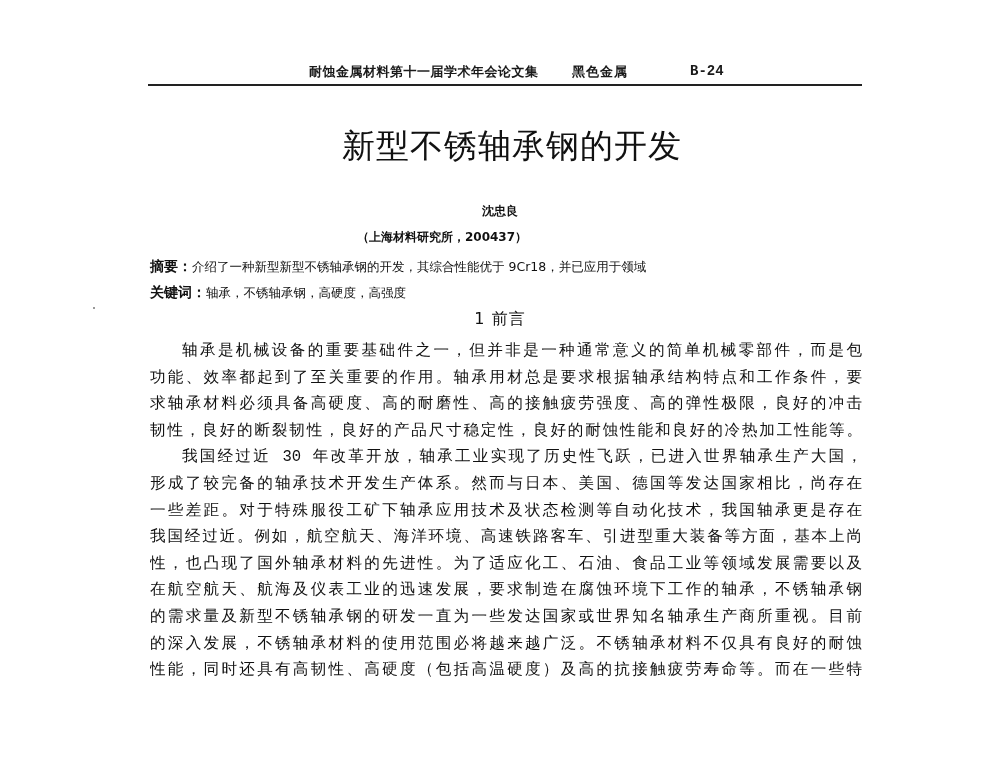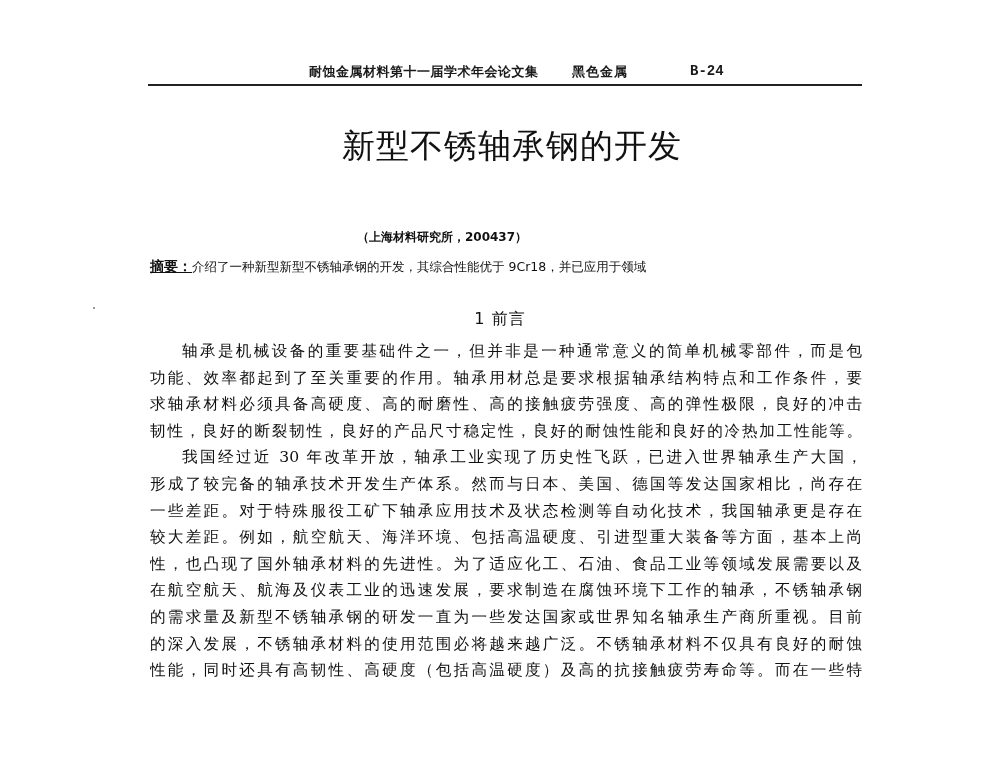--- a/index.html
+++ b/index.html
@@ -75,21 +75,21 @@
       font-weight: bold;
     }
     .meta-line {
       position: absolute;
       left: 150px;
       width: 720px;
       font-family: "DejaVu Sans", "Liberation Sans", sans-serif;
       font-size: 12.5px;
       white-space: nowrap;
     }
-    .meta-line .label { font-weight: bold; font-size: 14px; text-decoration: underline; }
+    .meta-line .label { font-weight: bold; font-size: 14px; }
     .meta-abstract { top: 258px; }
     .meta-keywords { top: 284px; }
     .section-heading {
       position: absolute;
       left: 0;
       width: 1000px;
       top: 309px;
       text-align: center;
       font-family: "DejaVu Sans", "Liberation Sans", sans-serif;
       font-size: 16px;
@@ -104,20 +104,21 @@
       font-size: 15.6px;
       line-height: 26.6px;
     }
     .body-line {
       display: block;
       white-space: nowrap;
       text-align: justify;
       text-align-last: justify;
       height: 26.6px;
       overflow: hidden;
+      font-family: Liberation Mono, monospace;
     }
     .body-line.indent { padding-left: 32px; }
     .margin-dot {
       position: absolute;
       left: 93px;
       top: 307px;
       width: 2px;
       height: 2px;
       background: #999999;
     }
@@ -128,39 +129,43 @@
 <div class="page">
 
   <div class="running-header">
     <span class="journal">耐蚀金属材料第十一届学术年会论文集</span>
     <span class="section">黑色金属</span>
     <span class="pageno">B-24</span>
   </div>
   <div class="header-rule"></div>
 
   <div class="title">新型不锈轴承钢的开发</div>
+  <div class="author">沈忠良</div>
   <div class="affiliation">（上海材料研究所，200437）</div>
 
   <div class="margin-dot"></div>
 
   <div class="meta-line meta-abstract">
     <span class="label">摘要：</span><span>介绍了一种新型新型不锈轴承钢的开发，其综合性能优于 9Cr18，并已应用于领域</span>
+  </div>
+  <div class="meta-line meta-keywords">
+    <span class="label">关键词：</span><span>轴承，不锈轴承钢，高硬度，高强度</span>
   </div>
 
   <div class="section-heading">1 前言</div>
 
   <div class="body-text">
     <span class="body-line indent">轴承是机械设备的重要基础件之一，但并非是一种通常意义的简单机械零部件，而是包</span>
     <span class="body-line">功能、效率都起到了至关重要的作用。轴承用材总是要求根据轴承结构特点和工作条件，要</span>
     <span class="body-line">求轴承材料必须具备高硬度、高的耐磨性、高的接触疲劳强度、高的弹性极限，良好的冲击</span>
     <span class="body-line">韧性，良好的断裂韧性，良好的产品尺寸稳定性，良好的耐蚀性能和良好的冷热加工性能等。</span>
     <span class="body-line indent">我国经过近 30 年改革开放，轴承工业实现了历史性飞跃，已进入世界轴承生产大国，</span>
     <span class="body-line">形成了较完备的轴承技术开发生产体系。然而与日本、美国、德国等发达国家相比，尚存在</span>
     <span class="body-line">一些差距。对于特殊服役工矿下轴承应用技术及状态检测等自动化技术，我国轴承更是存在</span>
-    <span class="body-line">较大差距。例如，航空航天、海洋环境、包括高温硬度、引进型重大装备等方面，基本上尚</span>
+    <span class="body-line">我国经过近。例如，航空航天、海洋环境、高速铁路客车、引进型重大装备等方面，基本上尚</span>
     <span class="body-line">性，也凸现了国外轴承材料的先进性。为了适应化工、石油、食品工业等领域发展需要以及</span>
     <span class="body-line">在航空航天、航海及仪表工业的迅速发展，要求制造在腐蚀环境下工作的轴承，不锈轴承钢</span>
     <span class="body-line">的需求量及新型不锈轴承钢的研发一直为一些发达国家或世界知名轴承生产商所重视。目前</span>
     <span class="body-line">的深入发展，不锈轴承材料的使用范围必将越来越广泛。不锈轴承材料不仅具有良好的耐蚀</span>
     <span class="body-line">性能，同时还具有高韧性、高硬度（包括高温硬度）及高的抗接触疲劳寿命等。而在一些特</span>
   </div>
 
 </div>
 
 </body></html>

